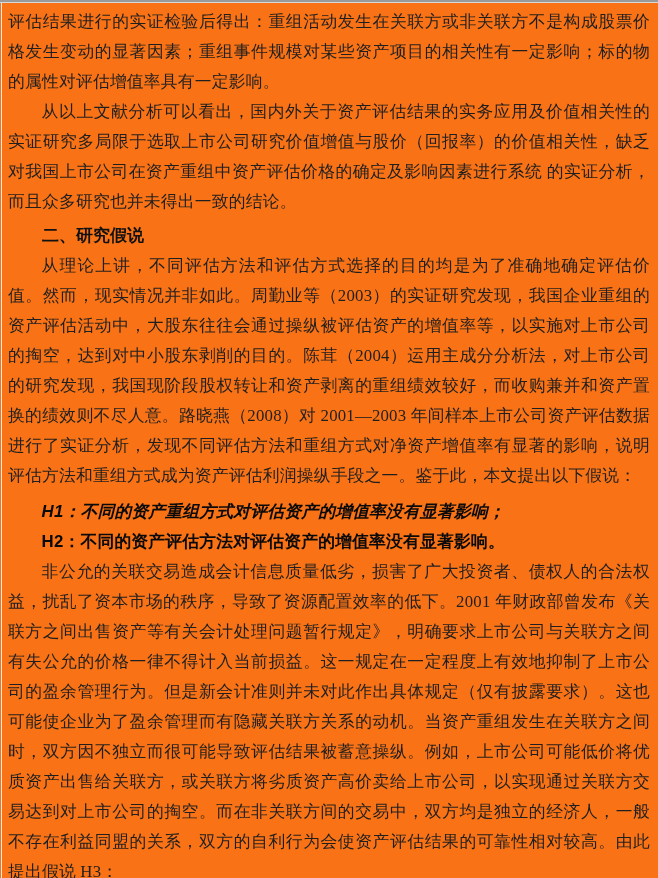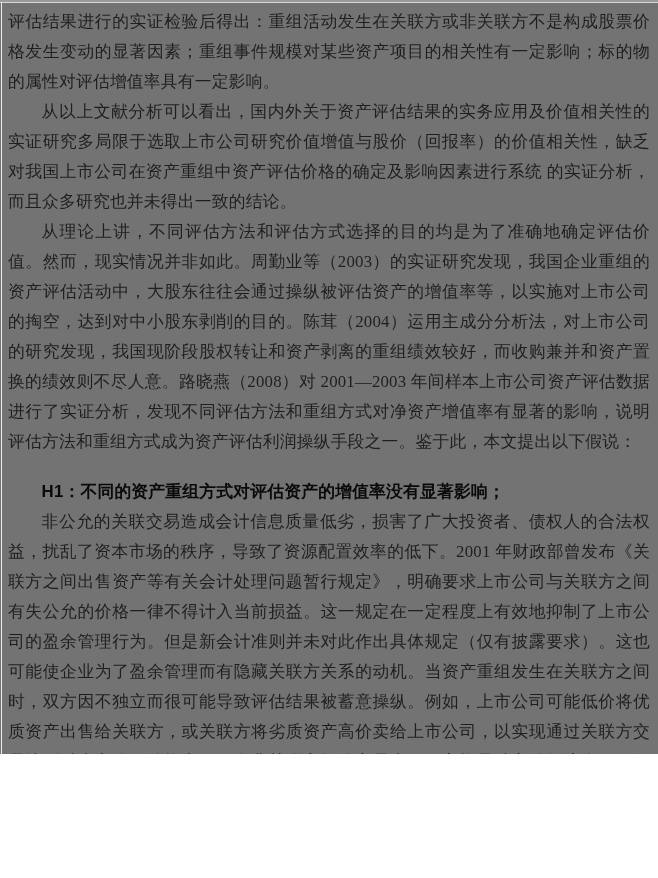--- a/index.html
+++ b/index.html
@@ -3,23 +3,23 @@
 <meta charset="utf-8">
 <style>
   html, body {
     margin: 0;
     padding: 0;
     background: #ffffff;
   }
   .page {
     position: relative;
     width: 658px;
-    height: 754px;
+    height: 878px;
     box-sizing: border-box;
-    background: #737373;
+    background: #f97316;
     overflow: hidden;
     font-family: "Liberation Serif", "DejaVu Serif", serif;
     color: #1f1f1f;
   }
   
   .top-edge {
     position: absolute;
     top: 0; left: 0;
     width: 100%;
     height: 2px;
@@ -67,38 +67,41 @@
     margin: 0;
     font-size: 16.8px;
     line-height: 30px;
     font-weight: 700;
     color: #0a0a0a;
     text-indent: 2em;
     font-family: "Liberation Sans", "DejaVu Sans", sans-serif;
     letter-spacing: 0.2px;
   }
   .hypothesis.first {
-    margin-top: 20px;
+    margin-top: 6px;
+    font-style: italic;
   }
 </style>
 </head>
 <body>
 
 <div class="page">
   <div class="top-edge"></div>
   <div class="left-edge"></div>
 
   <div class="content">
 
     <p class="body-text no-indent">评估结果进行的实证检验后得出：重组活动发生在关联方或非关联方不是构成股票价格发生变动的显著因素；重组事件规模对某些资产项目的相关性有一定影响；标的物的属性对评估增值率具有一定影响。</p>
 
     <p class="body-text para-gap">从以上文献分析可以看出，国内外关于资产评估结果的实务应用及价值相关性的实证研究多局限于选取上市公司研究价值增值与股价（回报率）的价值相关性，缺乏对我国上市公司在资产重组中资产评估价格的确定及影响因素进行系统 的实证分析，而且众多研究也并未得出一致的结论。</p>
 
+    <h2 class="section-heading">二、研究假说</h2>
 
     <p class="body-text">从理论上讲，不同评估方法和评估方式选择的目的均是为了准确地确定评估价值。然而，现实情况并非如此。周勤业等（2003）的实证研究发现，我国企业重组的资产评估活动中，大股东往往会通过操纵被评估资产的增值率等，以实施对上市公司的掏空，达到对中小股东剥削的目的。陈茸（2004）运用主成分分析法，对上市公司的研究发现，我国现阶段股权转让和资产剥离的重组绩效较好，而收购兼并和资产置换的绩效则不尽人意。路晓燕（2008）对 2001—2003 年间样本上市公司资产评估数据进行了实证分析，发现不同评估方法和重组方式对净资产增值率有显著的影响，说明评估方法和重组方式成为资产评估利润操纵手段之一。鉴于此，本文提出以下假说：</p>
 
     <p class="hypothesis first">H1：不同的资产重组方式对评估资产的增值率没有显著影响；</p>
 
+    <p class="hypothesis">H2：不同的资产评估方法对评估资产的增值率没有显著影响。</p>
 
     <p class="body-text para-gap">非公允的关联交易造成会计信息质量低劣，损害了广大投资者、债权人的合法权益，扰乱了资本市场的秩序，导致了资源配置效率的低下。2001 年财政部曾发布《关联方之间出售资产等有关会计处理问题暂行规定》，明确要求上市公司与关联方之间有失公允的价格一律不得计入当前损益。这一规定在一定程度上有效地抑制了上市公司的盈余管理行为。但是新会计准则并未对此作出具体规定（仅有披露要求）。这也可能使企业为了盈余管理而有隐藏关联方关系的动机。当资产重组发生在关联方之间时，双方因不独立而很可能导致评估结果被蓄意操纵。例如，上市公司可能低价将优质资产出售给关联方，或关联方将劣质资产高价卖给上市公司，以实现通过关联方交易达到对上市公司的掏空。而在非关联方间的交易中，双方均是独立的经济人，一般不存在利益同盟的关系，双方的自利行为会使资产评估结果的可靠性相对较高。由此提出假说 H3：</p>
 
   </div>
 </div>
 
 </body></html>

